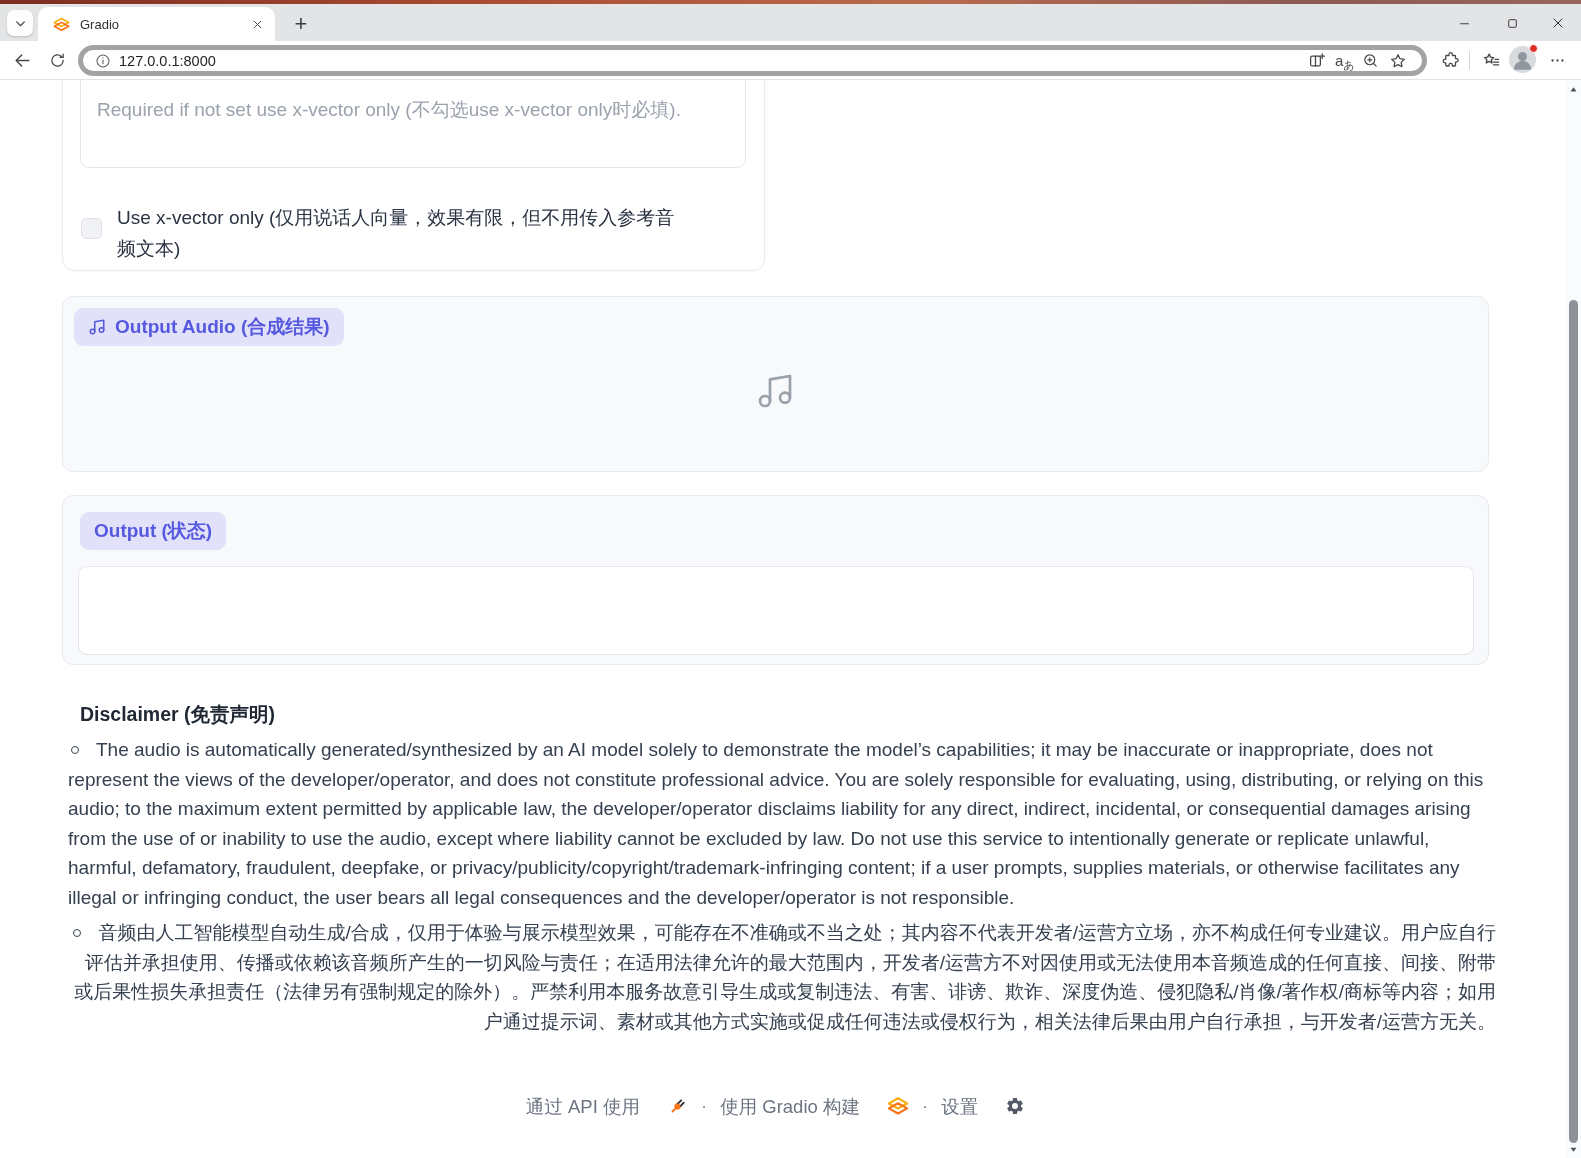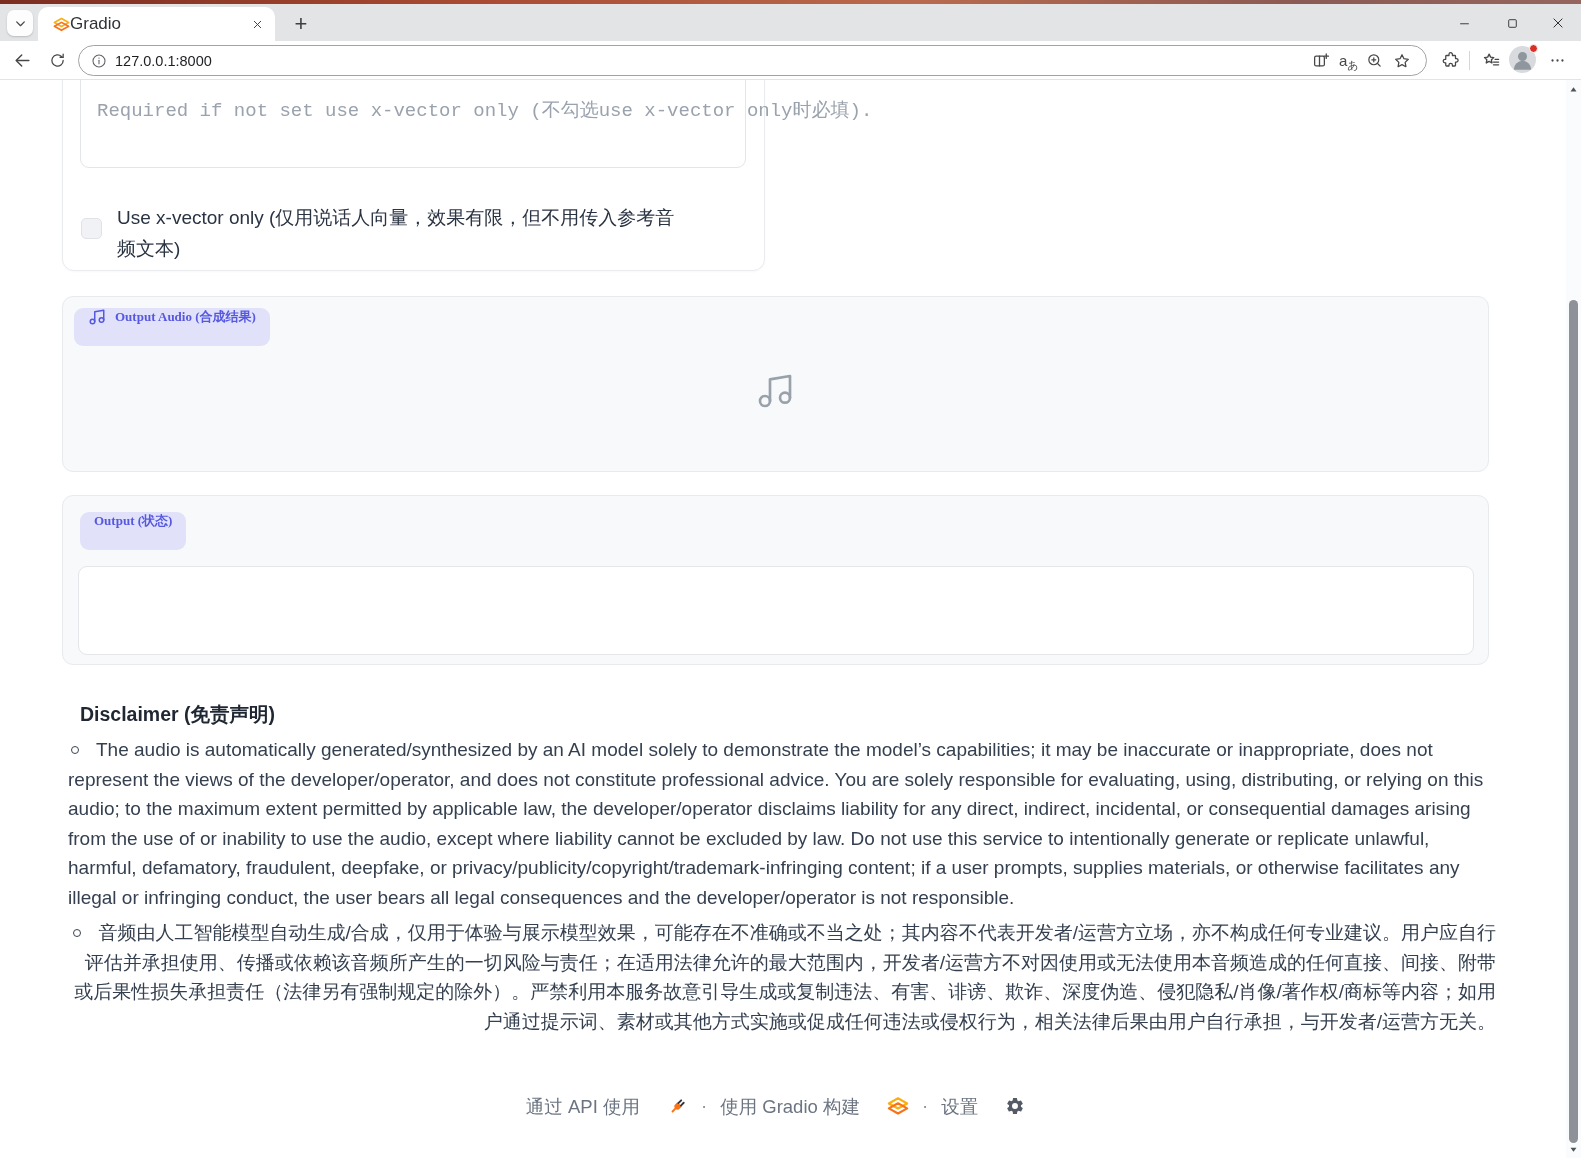--- a/index.html
+++ b/index.html
@@ -9,32 +9,32 @@
   .abs{position:absolute;}
 
   
   #accent-strip{left:0;top:0;width:1581px;height:4px;
     background:linear-gradient(90deg,#7c2d21,#a94b32 30%,#b96a4e 58%,#8c5a54 82%,#96655d);}
   #tabbar{left:0;top:4px;width:1581px;height:37px;background:#e3e4e6;}
   #tab-search{left:7px;top:6px;width:26px;height:26px;border-radius:7px;background:#fdfdfd;
     display:flex;align-items:center;justify-content:center;box-shadow:0 1px 2px rgba(0,0,0,.18);cursor:pointer;}
   #tab{left:38px;top:3px;width:237px;height:34px;background:#fff;border-radius:10px 10px 0 0;
     display:flex;align-items:center;padding:0 8px 0 15px;}
-  #tab .title{font-size:17px;color:#2f3237;flex:1;white-space:nowrap;overflow:hidden;}
+  #tab .title{font-size:13px;color:#2f3237;margin-left:10px;flex:1;white-space:nowrap;overflow:hidden;}
   #tab .close{width:20px;height:20px;border-radius:5px;display:flex;align-items:center;justify-content:center;cursor:pointer;}
   #newtab{left:288px;top:7px;width:26px;height:26px;border-radius:7px;display:flex;align-items:center;
     justify-content:center;font-size:22px;font-weight:400;color:#3c4043;cursor:pointer;}
   .winbtn{top:0;width:46px;height:38px;display:flex;align-items:center;justify-content:center;cursor:pointer;}
   #win-min{left:1441px;} #win-max{left:1489px;} #win-close{left:1535px;}
 
   #toolbar{left:0;top:41px;width:1581px;height:38px;background:#ffffff;}
   .tbtn{position:absolute;top:5px;width:28px;height:28px;border-radius:7px;display:flex;
     align-items:center;justify-content:center;cursor:pointer;}
   #btn-back{left:8px;} #btn-refresh{left:43px;}
-  #addressbar{position:absolute;left:78px;top:4px;width:1349px;height:31px;border:1px solid #a3a3a3;
+  #addressbar{position:absolute;left:78px;top:4px;width:1349px;height:31px;border:5px solid #a3a3a3;
     border-radius:16px;background:#fff;display:flex;align-items:center;padding:0 6px 0 12px;cursor:text;}
   #addressbar .url{font-size:14.5px;color:#1d1f23;margin-left:8px;flex:1;}
   .pill-ic{width:27px;height:27px;display:flex;align-items:center;justify-content:flex-start;border-radius:7px;cursor:pointer;}
   .aa{font-size:15px;color:#474747;line-height:1;}
   .aa .kana{font-size:11px;position:relative;top:3px;}
   #btn-ext{left:1437px;} #btn-hub{left:1477px;} #btn-more{left:1543px;}
   #tb-divider{position:absolute;left:1469px;top:10px;width:1px;height:19px;background:#d4d6d9;}
   #avatar{position:absolute;left:1509px;top:5px;width:27px;height:27px;border-radius:50%;
     background:#d8dadd;overflow:visible;cursor:pointer;}
   #avatar .ring{position:absolute;inset:0;border-radius:50%;overflow:hidden;}
@@ -42,31 +42,31 @@
     background:#d93025;border:1.5px solid #fff;}
   #hairline{left:0;top:79px;width:1581px;height:1px;background:#e1e3e6;}
 
   
   #page{position:absolute;left:0;top:80px;width:1581px;height:1078px;background:#fff;overflow:hidden;}
   #page>*{position:absolute;}
 
   #card1{left:62px;top:-20px;width:703px;height:211px;background:#fff;
     border:1px solid #e9ebee;border-radius:12px;box-shadow:0 1px 2px rgba(0,0,0,.03);}
   #ref-text{left:80px;top:-28px;width:666px;height:116px;background:#fff;border:1px solid #e3e5e9;
-    border-radius:9px;cursor:text;font-family:Liberation Mono, monospace;}
+    border-radius:9px;cursor:text;}
   #ref-text .ph{position:absolute;left:16px;top:44px;font-size:19px;color:#9aa2ad;white-space:nowrap;}
   #xvec-cb{left:81px;top:138px;width:21px;height:21px;border-radius:5px;background:#f1f2f5;
     border:1px solid #e0e2e6;cursor:pointer;}
   #xvec-label{left:117px;top:122px;width:572px;font-size:19px;line-height:31px;color:#2a3342;cursor:pointer;}
 
   .panel{background:#f8f9fb;border:1px solid #e8eaee;border-radius:11px;}
   #card2{left:62px;top:216px;width:1427px;height:176px;}
   #card3{left:62px;top:415px;width:1427px;height:170px;}
-  .badge{display:inline-flex;gap:9px;height:38px;padding:0 14px;border-radius:9px;
-    background:#e1e2fa;color:#5658df;font-weight:700;font-size:13px;white-space:nowrap;font-family:Liberation Serif, serif;}
+  .badge{display:inline-flex;align-items:center;gap:9px;height:38px;padding:0 14px;border-radius:9px;
+    background:#e1e2fa;color:#5658df;font-weight:700;font-size:19px;white-space:nowrap;}
   #badge-audio{left:74px;top:228px;}
   #badge-status{left:80px;top:432px;}
   #music-big{left:755px;top:291px;color:#99a1ab;}
   #status-box{left:78px;top:486px;width:1396px;height:89px;background:#fff;
     border:1px solid #e4e6ea;border-radius:9px;cursor:text;}
 
   #disclaimer-h{left:80px;top:614px;font-size:19.5px;font-weight:700;color:#1f2733;margin-top:7px;}
   .para{left:68px;width:1428px;font-size:19px;line-height:29.5px;color:#343f4f;}
   #para-en{top:655px;}
   #para-zh{top:838px;text-align:right;}

